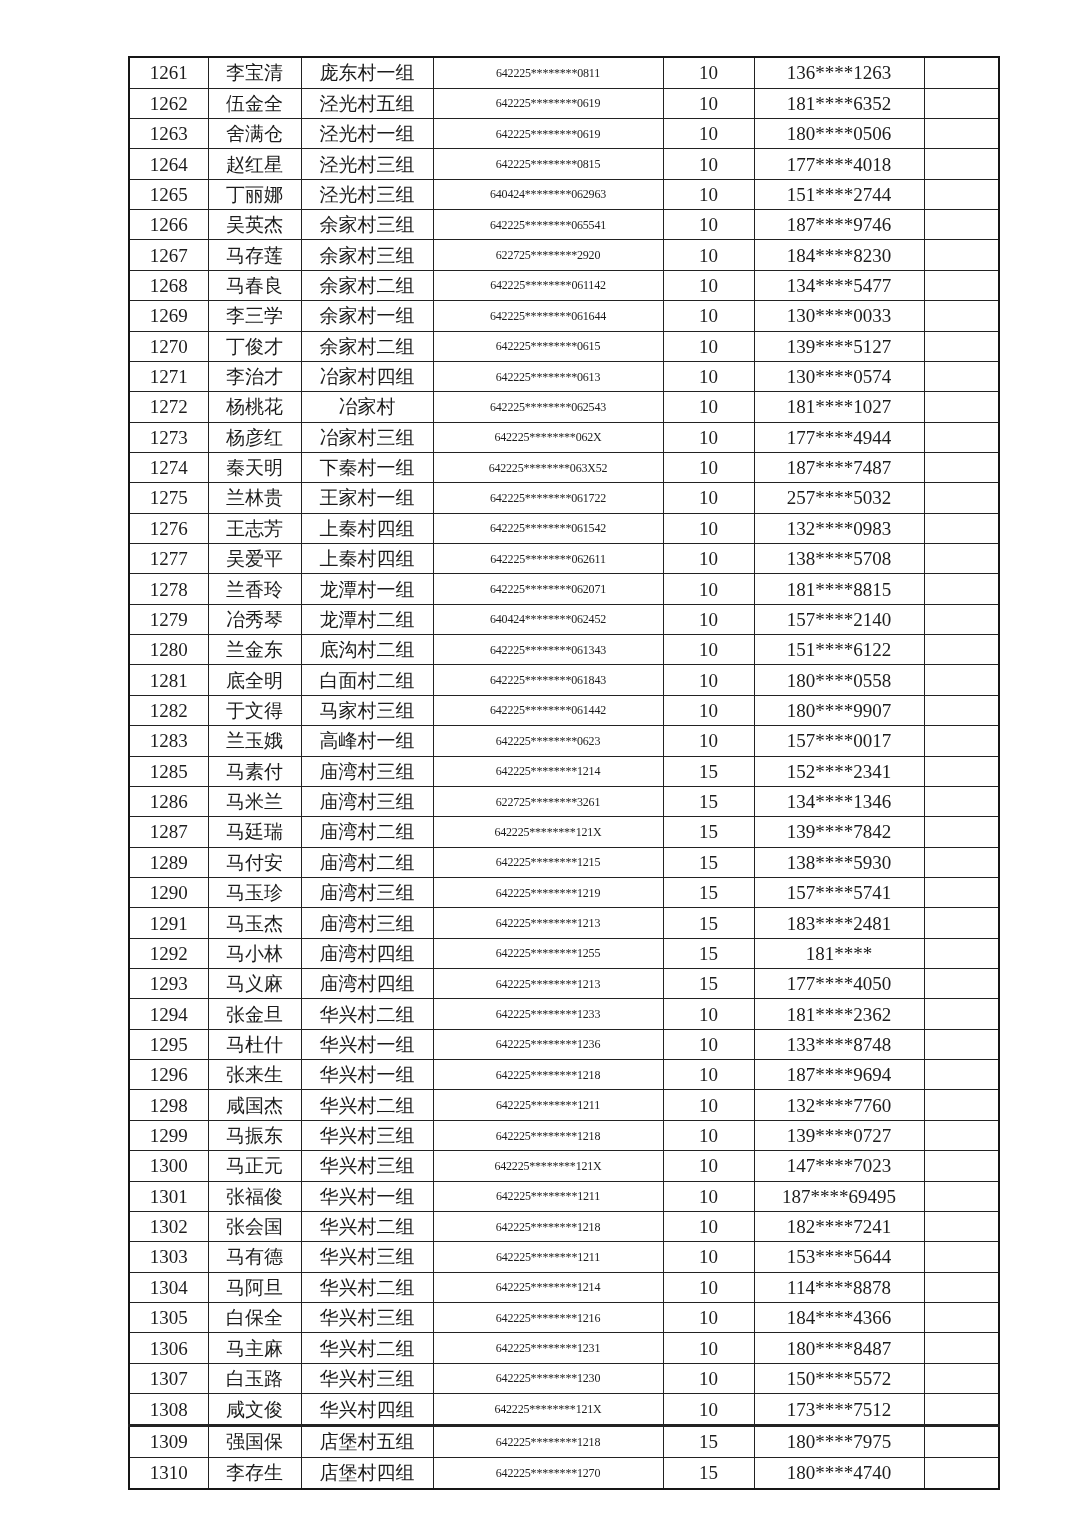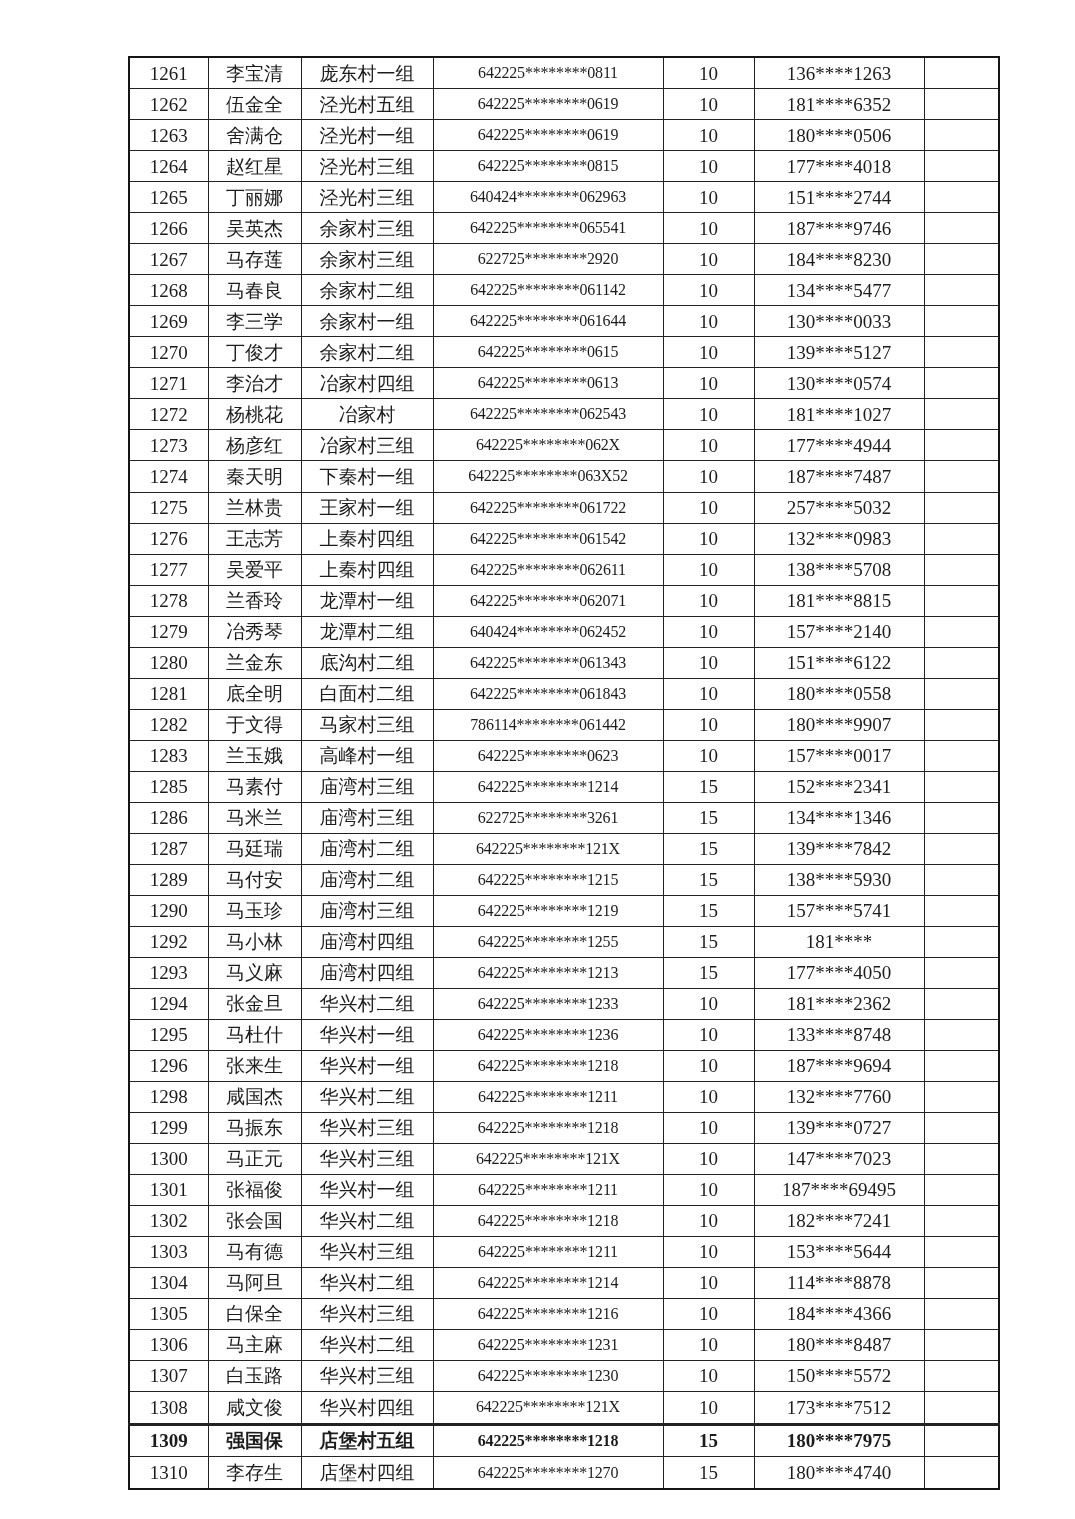--- a/index.html
+++ b/index.html
@@ -27,26 +27,26 @@
     border: 1.5px solid #222222;
     padding: 0;
     text-align: center;
     vertical-align: middle;
     font-size: 19px;
     line-height: 1;
     white-space: nowrap;
     overflow: hidden;
     color: #1c1c1c;
   }
-  table.roster td.c-id { font-size: 16px; letter-spacing: -0.2px; }
+  table.roster td.c-id { font-size: 12px; letter-spacing: -0.2px; }
   table.roster td.c-serial, table.roster td.c-amount, table.roster td.c-phone {
     font-size: 19px;
   }
   
-  tr.section-break td { border-top-width: 3px; font-weight: bold; }
+  tr.section-break td { border-top-width: 3px; }
 </style>
 </head>
 <body>
 
 <div class="page">
   <table class="roster">
     <colgroup>
       <col style="width:79px">
       <col style="width:93px">
       <col style="width:132px">
@@ -242,21 +242,21 @@
           <td class="c-village">白面村二组</td>
           <td class="c-id">642225********061843</td>
           <td class="c-amount">10</td>
           <td class="c-phone">180****0558</td>
           <td class="c-blank"></td>
         </tr>
         <tr>
           <td class="c-serial">1282</td>
           <td class="c-name">于文得</td>
           <td class="c-village">马家村三组</td>
-          <td class="c-id">786114********061442</td>
+          <td class="c-id">642225********061442</td>
           <td class="c-amount">10</td>
           <td class="c-phone">180****9907</td>
           <td class="c-blank"></td>
         </tr>
         <tr>
           <td class="c-serial">1283</td>
           <td class="c-name">兰玉娥</td>
           <td class="c-village">高峰村一组</td>
           <td class="c-id">642225********0623</td>
           <td class="c-amount">10</td>
@@ -299,20 +299,29 @@
           <td class="c-phone">138****5930</td>
           <td class="c-blank"></td>
         </tr>
         <tr>
           <td class="c-serial">1290</td>
           <td class="c-name">马玉珍</td>
           <td class="c-village">庙湾村三组</td>
           <td class="c-id">642225********1219</td>
           <td class="c-amount">15</td>
           <td class="c-phone">157****5741</td>
+          <td class="c-blank"></td>
+        </tr>
+        <tr>
+          <td class="c-serial">1291</td>
+          <td class="c-name">马玉杰</td>
+          <td class="c-village">庙湾村三组</td>
+          <td class="c-id">642225********1213</td>
+          <td class="c-amount">15</td>
+          <td class="c-phone">183****2481</td>
           <td class="c-blank"></td>
         </tr>
         <tr>
           <td class="c-serial">1292</td>
           <td class="c-name">马小林</td>
           <td class="c-village">庙湾村四组</td>
           <td class="c-id">642225********1255</td>
           <td class="c-amount">15</td>
           <td class="c-phone">181****</td>
           <td class="c-blank"></td>

